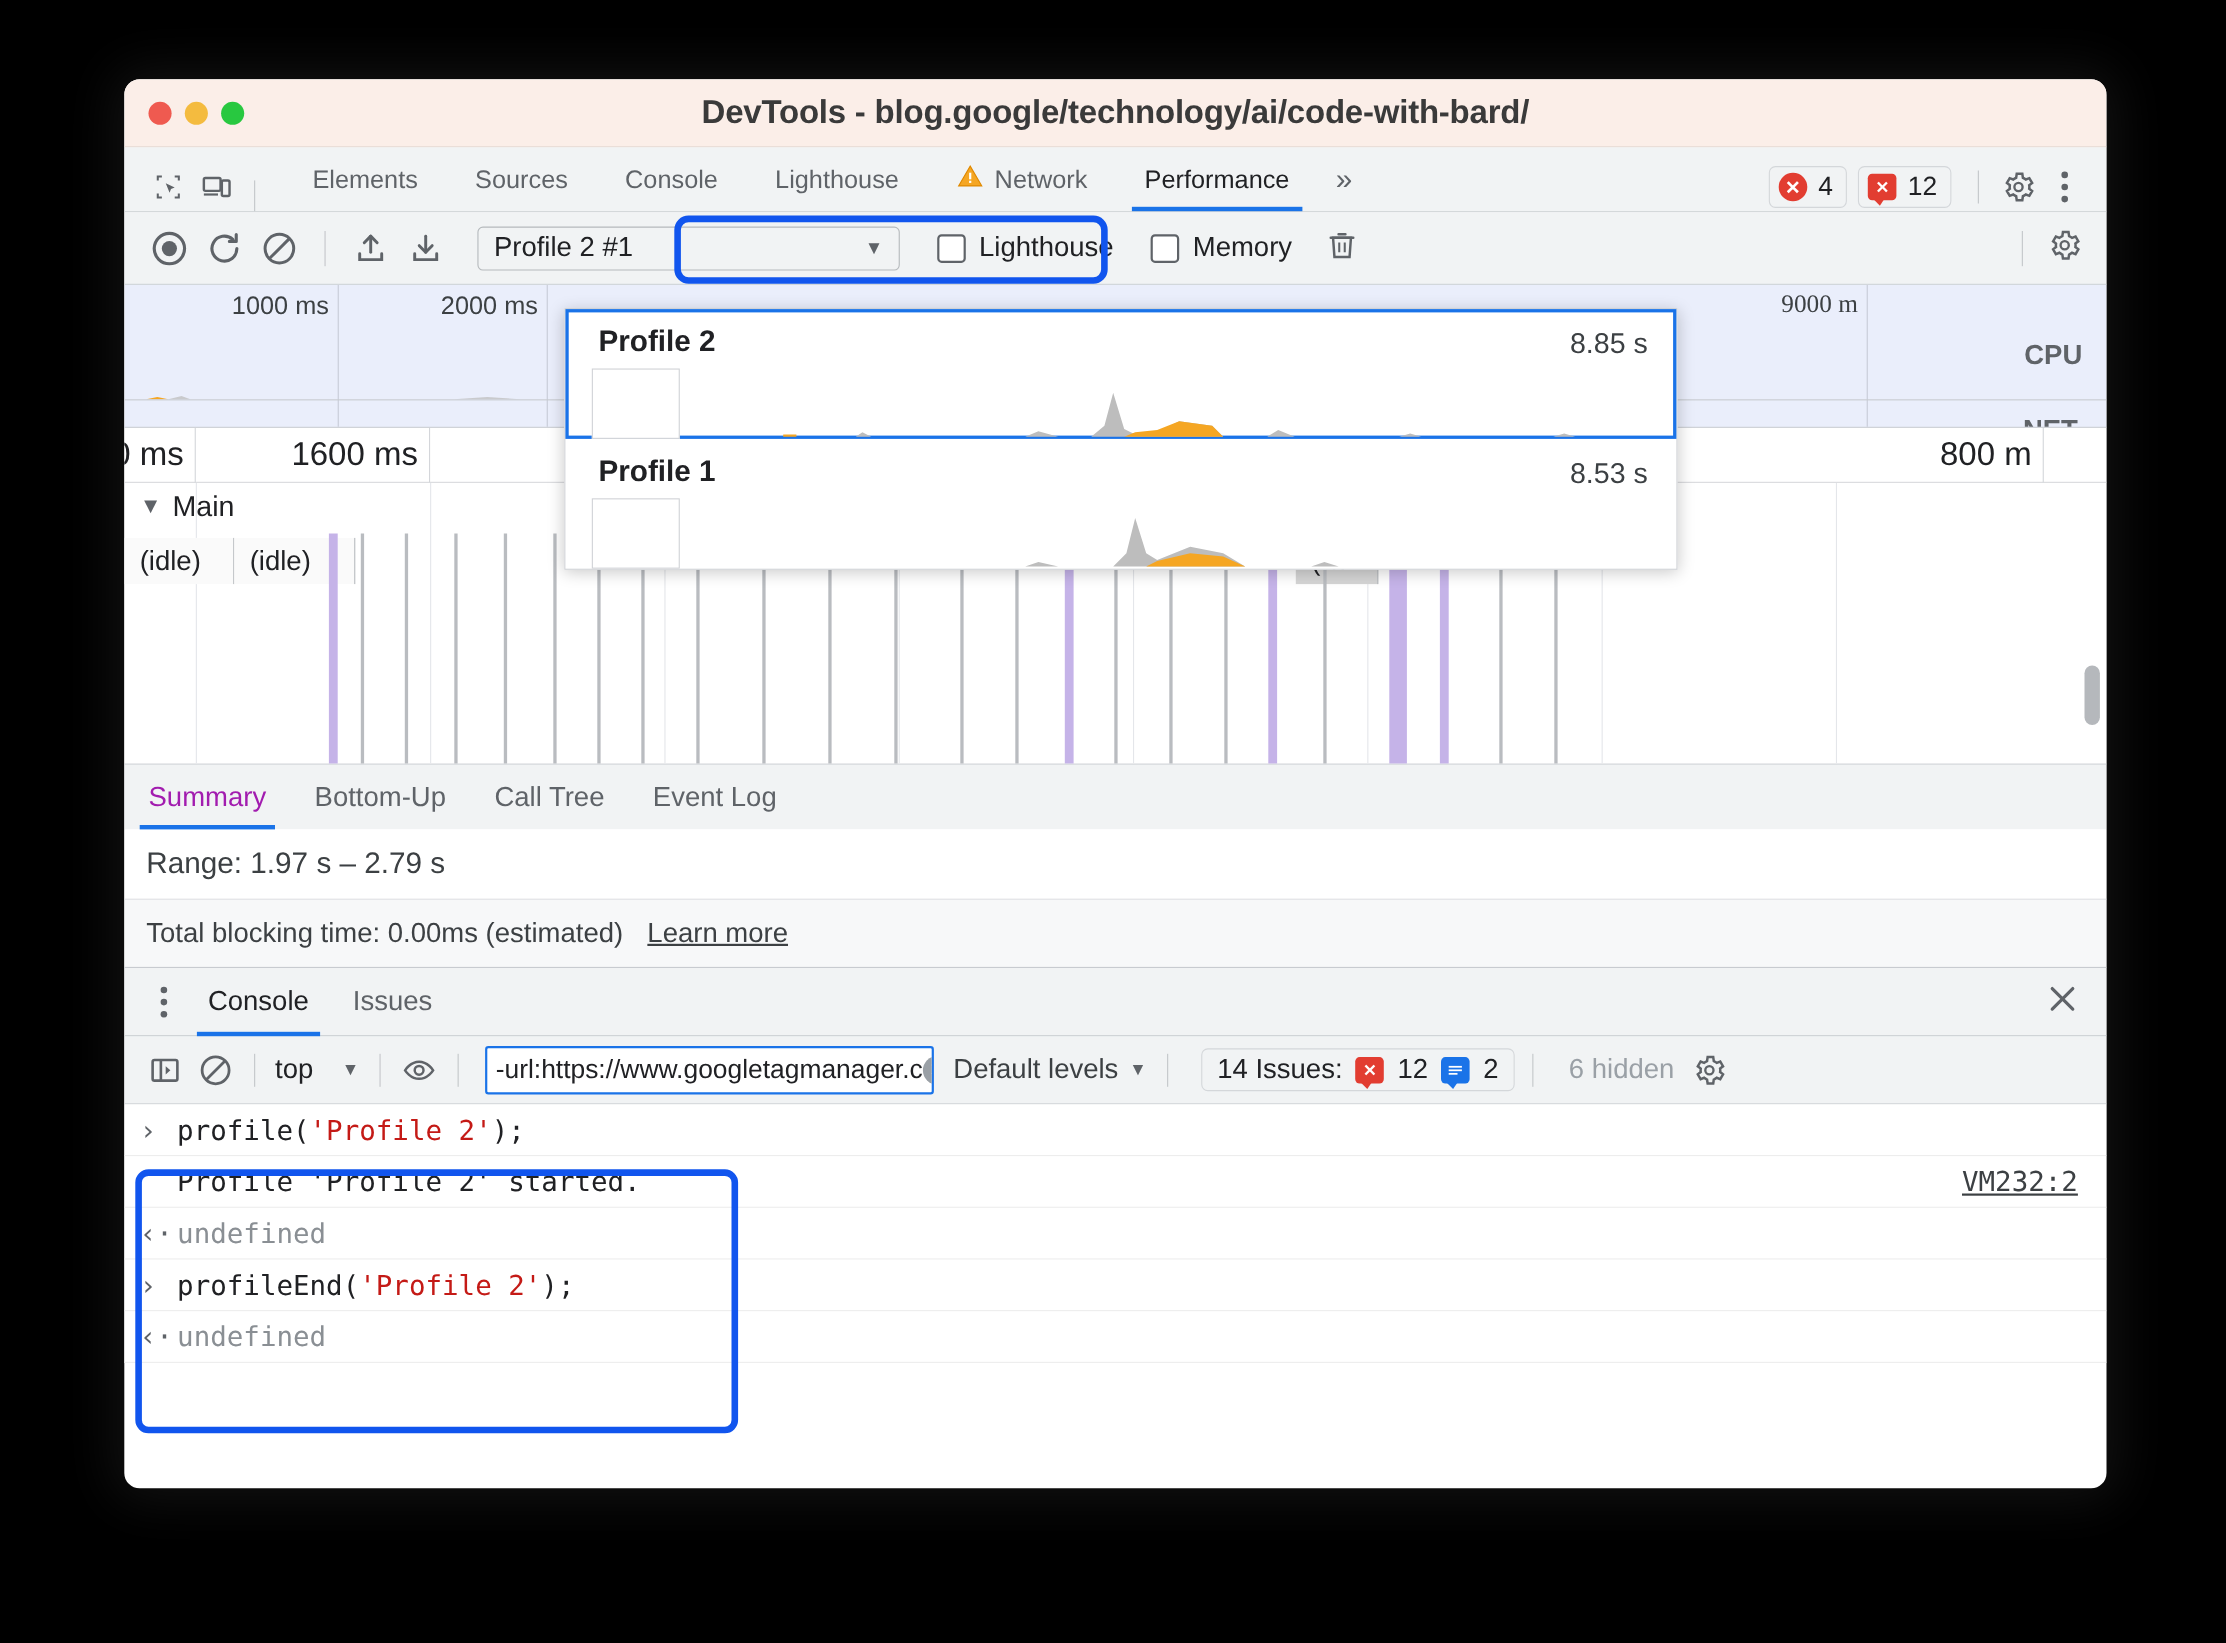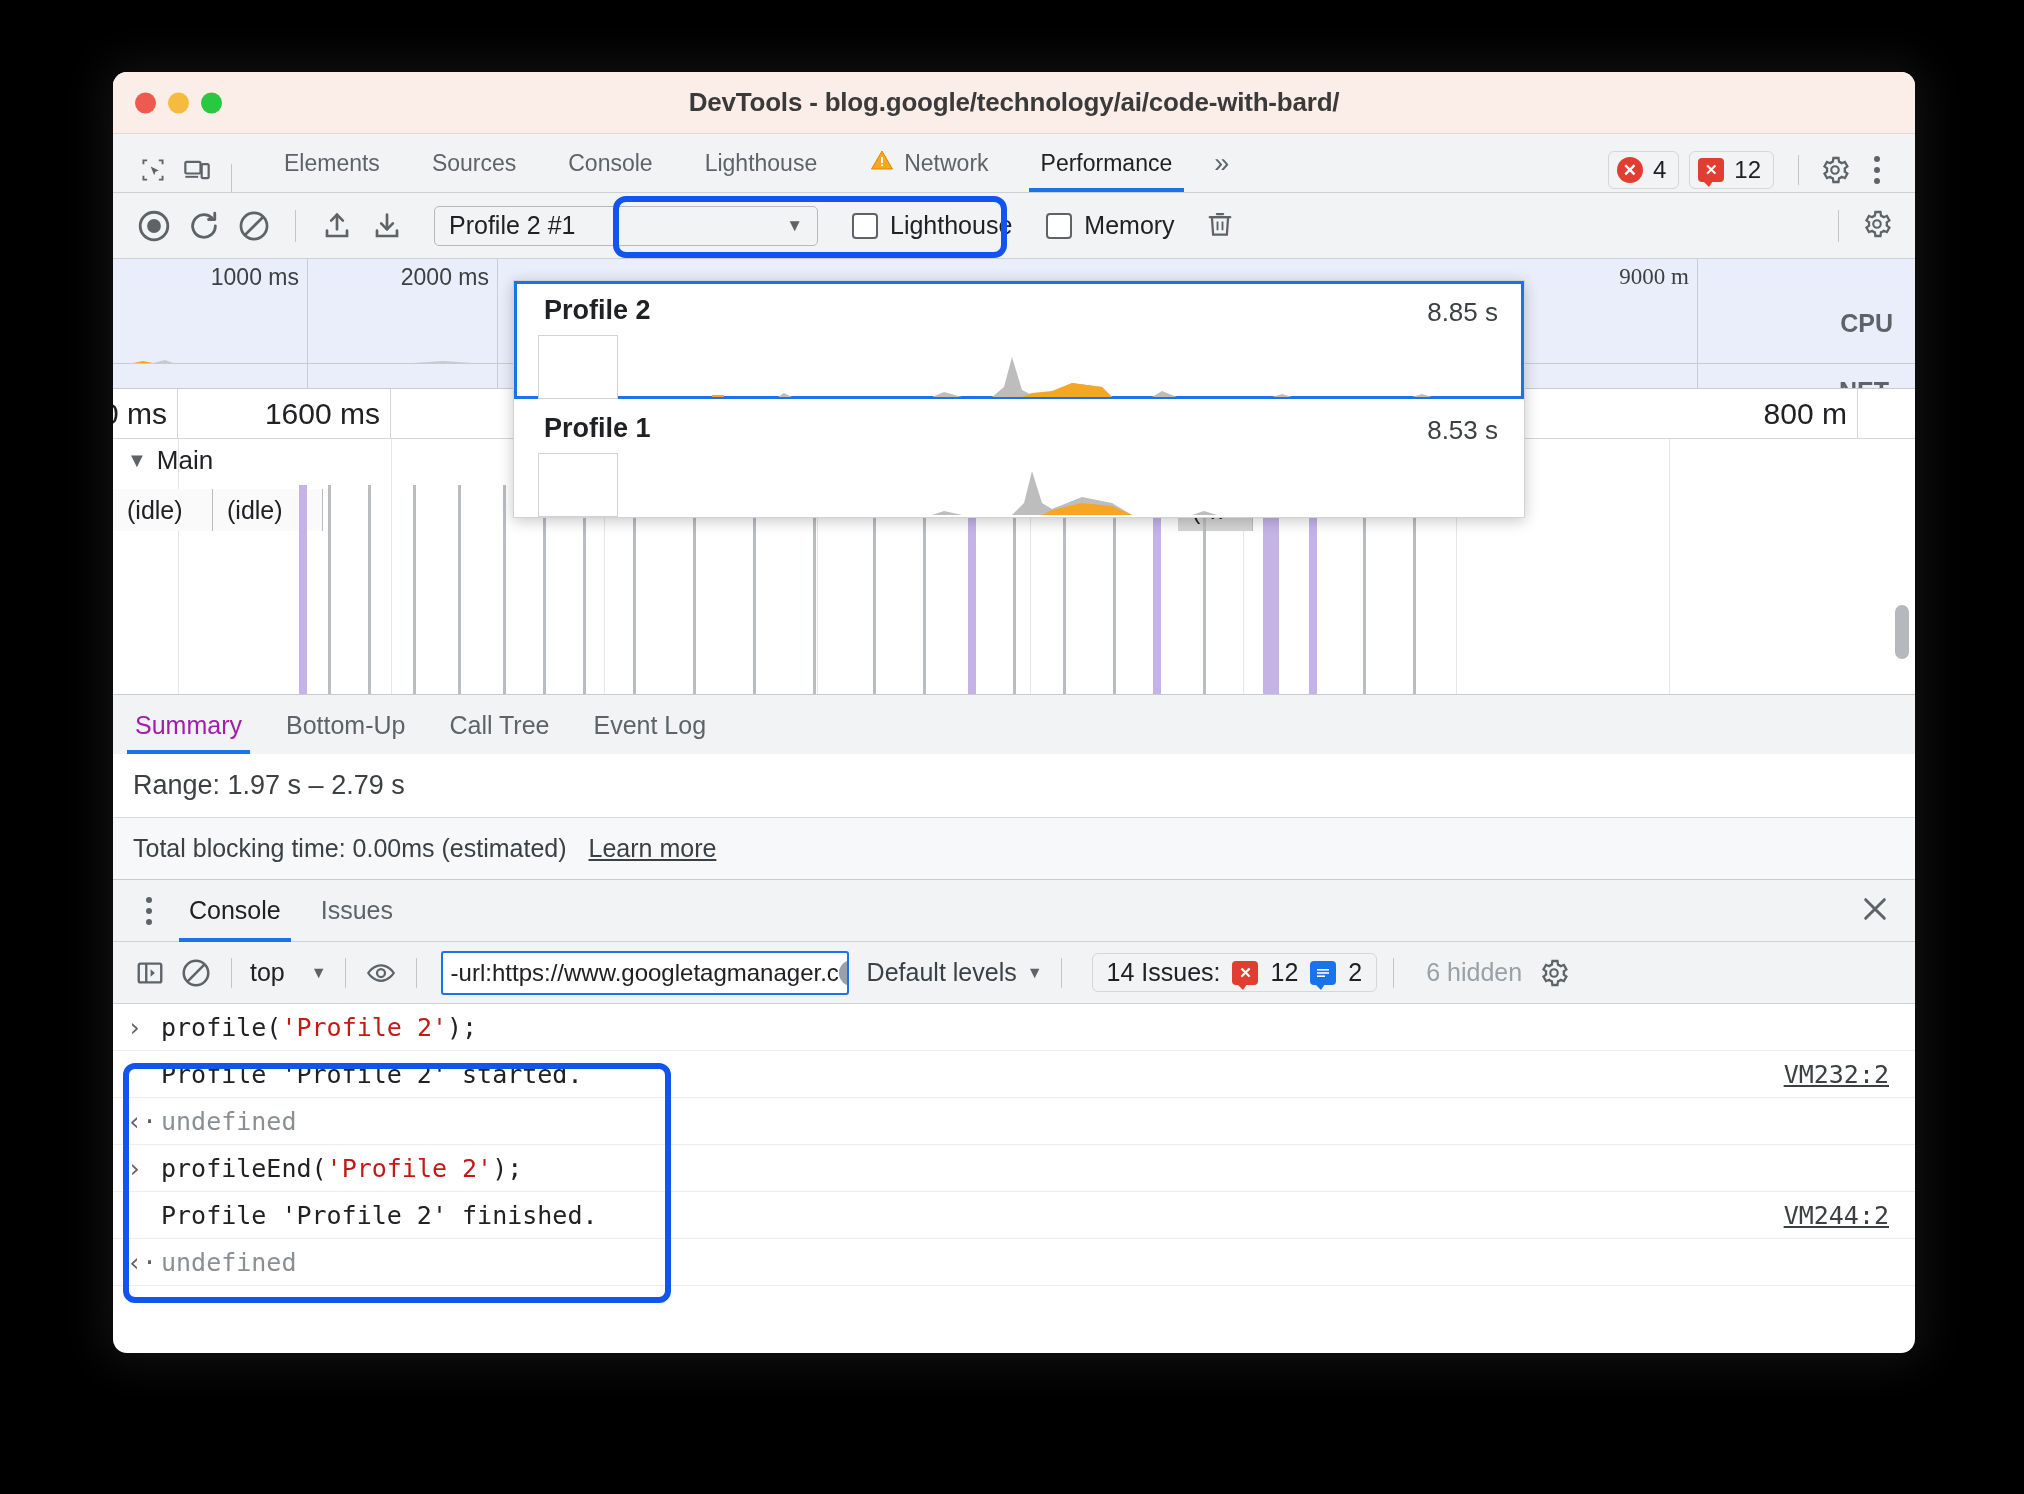--- a/index.html
+++ b/index.html
@@ -18,21 +18,21 @@
     box-shadow:0 0 46px 10px rgba(255,255,255,0.07);
   }
   .titlebar {
     height:62px; background:#fbeee8; position:relative;
     display:flex; align-items:center; justify-content:center;
     border-bottom:1px solid #e3d8d2;
   }
   .traffic { position:absolute; left:22px; top:50%; transform:translateY(-50%); display:flex; gap:12px; }
   .dot { width:21px; height:21px; border-radius:50%; }
   .dot.r{background:#ef5a50;} .dot.y{background:#f4bb3f;} .dot.g{background:#28c840;}
-  .wtitle { font-size:26px; font-weight:bold; color:#3a3a3a; letter-spacing:-0.2px; }
+  .wtitle { font-size:30px; font-weight:bold; color:#3a3a3a; letter-spacing:-0.2px; }
 
   
   .tabstrip {
     height:59px; background:#f1f3f4; display:flex; align-items:flex-end;
     border-bottom:1px solid #cdd1d4; position:relative; padding-left:18px;
   }
   .ticon { width:44px; height:44px; display:flex; align-items:center; justify-content:center; color:#5f6368; }
   .tsep { width:1px; height:28px; background:#c3c6c9; margin:0 12px; }
   .tabs { display:flex; align-items:center; height:100%; margin-left:14px; }
   .tab {
@@ -517,25 +517,20 @@
       <div class="logline result">
         <span class="arr">‹·</span>
         <span>undefined</span>
       </div>
       <div class="logline">
         <span class="arr">›</span>
         <span>profileEnd(</span>
           <span class="str">'Profile 2'</span>
           <span>);</span>
       </div>
-      <div class="logline">
-        <span class="arr"></span>
-        <span>Profile 'Profile 2' finished.</span>
-        <span class="vm">VM244:2</span>
-      </div>
       <div class="logline result">
         <span class="arr">‹·</span>
         <span>undefined</span>
       </div>
     </div>
 
     <div class="dropdown">
       <div class="dd-item sel">
         <div class="dd-title">Profile 2</div>
         <div class="dd-time">8.85 s</div>

